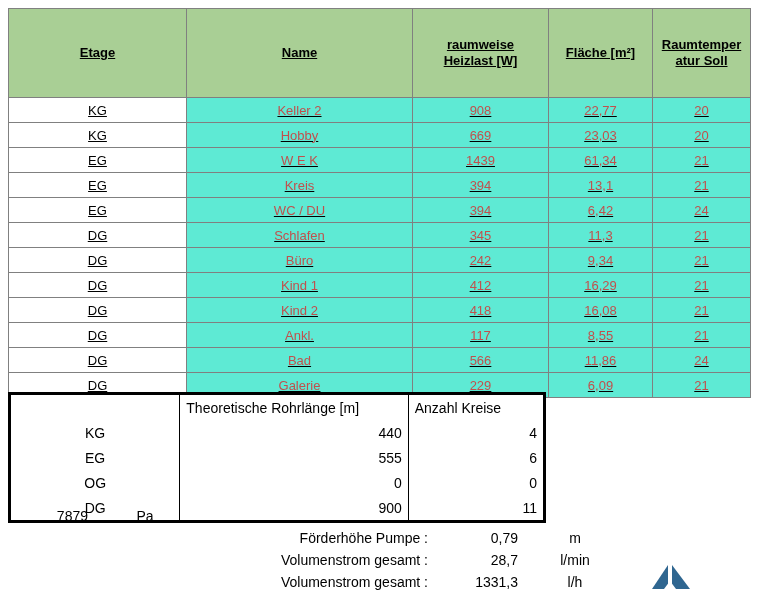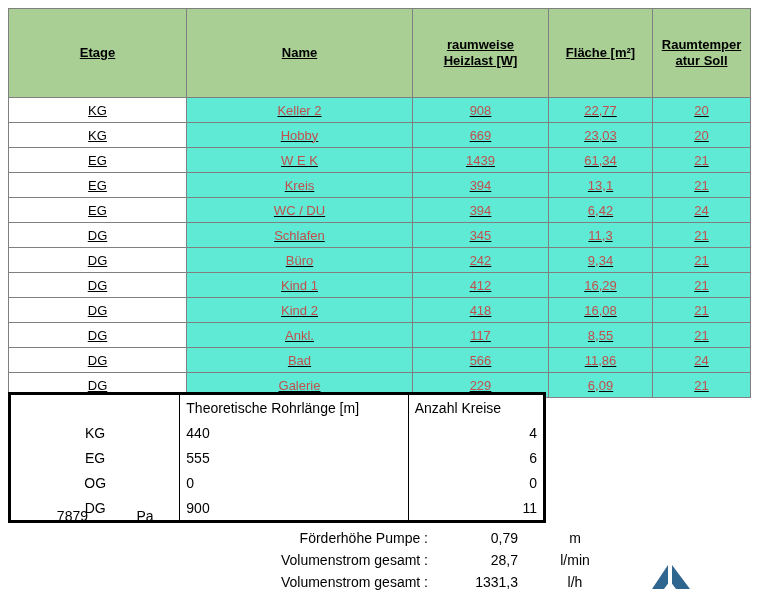--- a/index.html
+++ b/index.html
@@ -95,20 +95,21 @@
   table.summary th.hdr {
     border-left: 1px solid #000000;
     text-align: left;
     vertical-align: middle;
   }
   table.summary td.lbl {
     text-align: center;
     border: none;
   }
   table.summary td.num {
+    text-align: right;
     border-left: 1px solid #000000;
   }
   table.summary td.num2 {
     text-align: right;
     border-left: 1px solid #000000;
   }
 
   
   #footer-figures {
     position: absolute;

